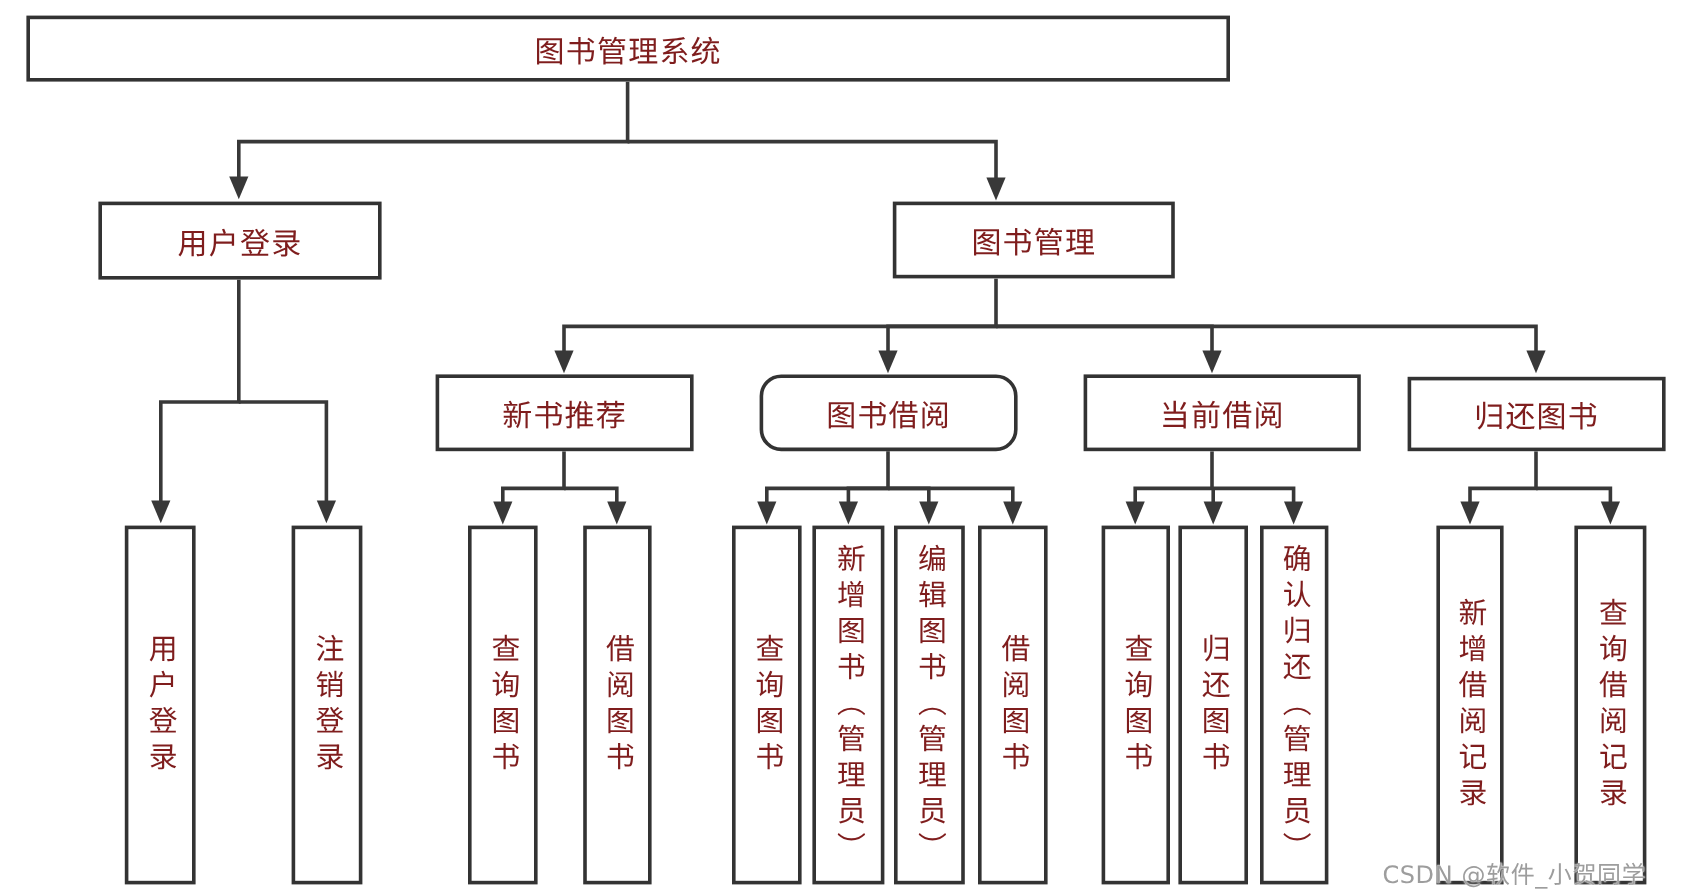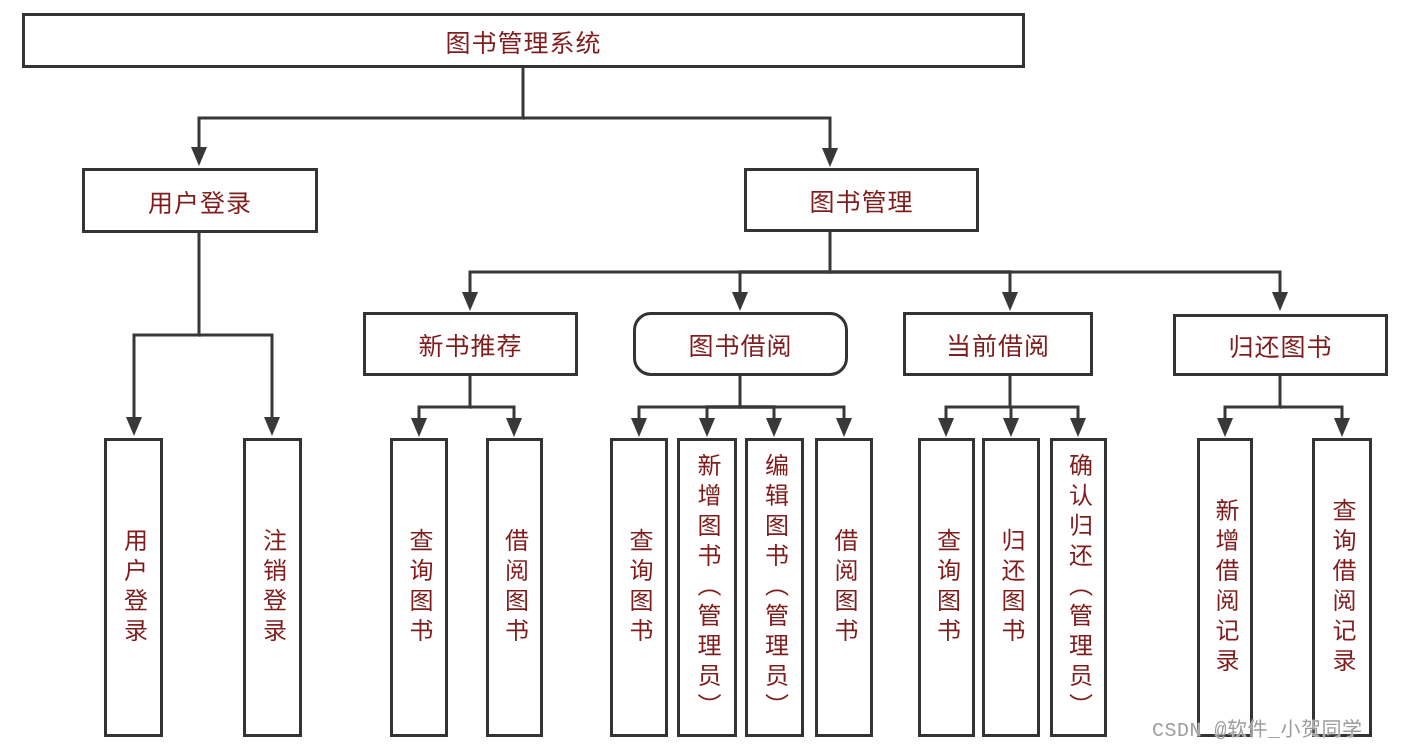--- a/index.html
+++ b/index.html
@@ -50,21 +50,20 @@
   .watermark {
     position: absolute;
     left: 1152px;
     top: 713px;
     font-size: 20px;
     color: #9d9d9d;
     white-space: nowrap;
     text-shadow: 0 0 2px #ffffff, 0 0 1px #ffffff;
     z-index: 5;
     letter-spacing: 0.5px;
-    font-family: Liberation Mono, monospace;
   }
 </style>
 </head>
 <body>
 
 <div class="canvas">
 
   <svg class="connector-layer" viewBox="0 0 1405 747" xmlns="http://www.w3.org/2000/svg">
 
     <g>
@@ -127,21 +126,21 @@
     </g>
   </svg>
 
   <div class="node hbox" style="left:22px; top:13px; width:1003px; height:55px;">图书管理系统</div>
 
   <div class="node hbox" style="left:82px; top:168px; width:236px; height:65px;">用户登录</div>
   <div class="node hbox" style="left:744px; top:168px; width:235px; height:64px;">图书管理</div>
 
   <div class="node hbox" style="left:363px; top:312px; width:215px; height:64px;">新书推荐</div>
   <div class="node hbox" style="left:633px; top:312px; width:215px; height:64px;border-radius:18px;">图书借阅</div>
-  <div class="node hbox" style="left:903px; top:312px; width:190px; height:64px;">当前借阅</div>
+  <div class="node hbox" style="left:903px; top:312px; width:231px; height:64px;">当前借阅</div>
   <div class="node hbox" style="left:1173px; top:314px; width:215px; height:62px;">归还图书</div>
 
   <div class="node vbox" style="left:104px; top:438px; width:59px; height:299px;">用户登录</div>
   <div class="node vbox" style="left:243px; top:438px; width:59px; height:299px;">注销登录</div>
 
   <div class="node vbox" style="left:390px; top:438px; width:58px; height:299px;">查询图书</div>
   <div class="node vbox" style="left:486px; top:438px; width:57px; height:299px;">借阅图书</div>
 
   <div class="node vbox" style="left:610px; top:438px; width:58px; height:299px;">查询图书</div>
   <div class="node vbox" style="left:677px; top:438px; width:60px; height:299px;">新增图书（管理员）</div>

